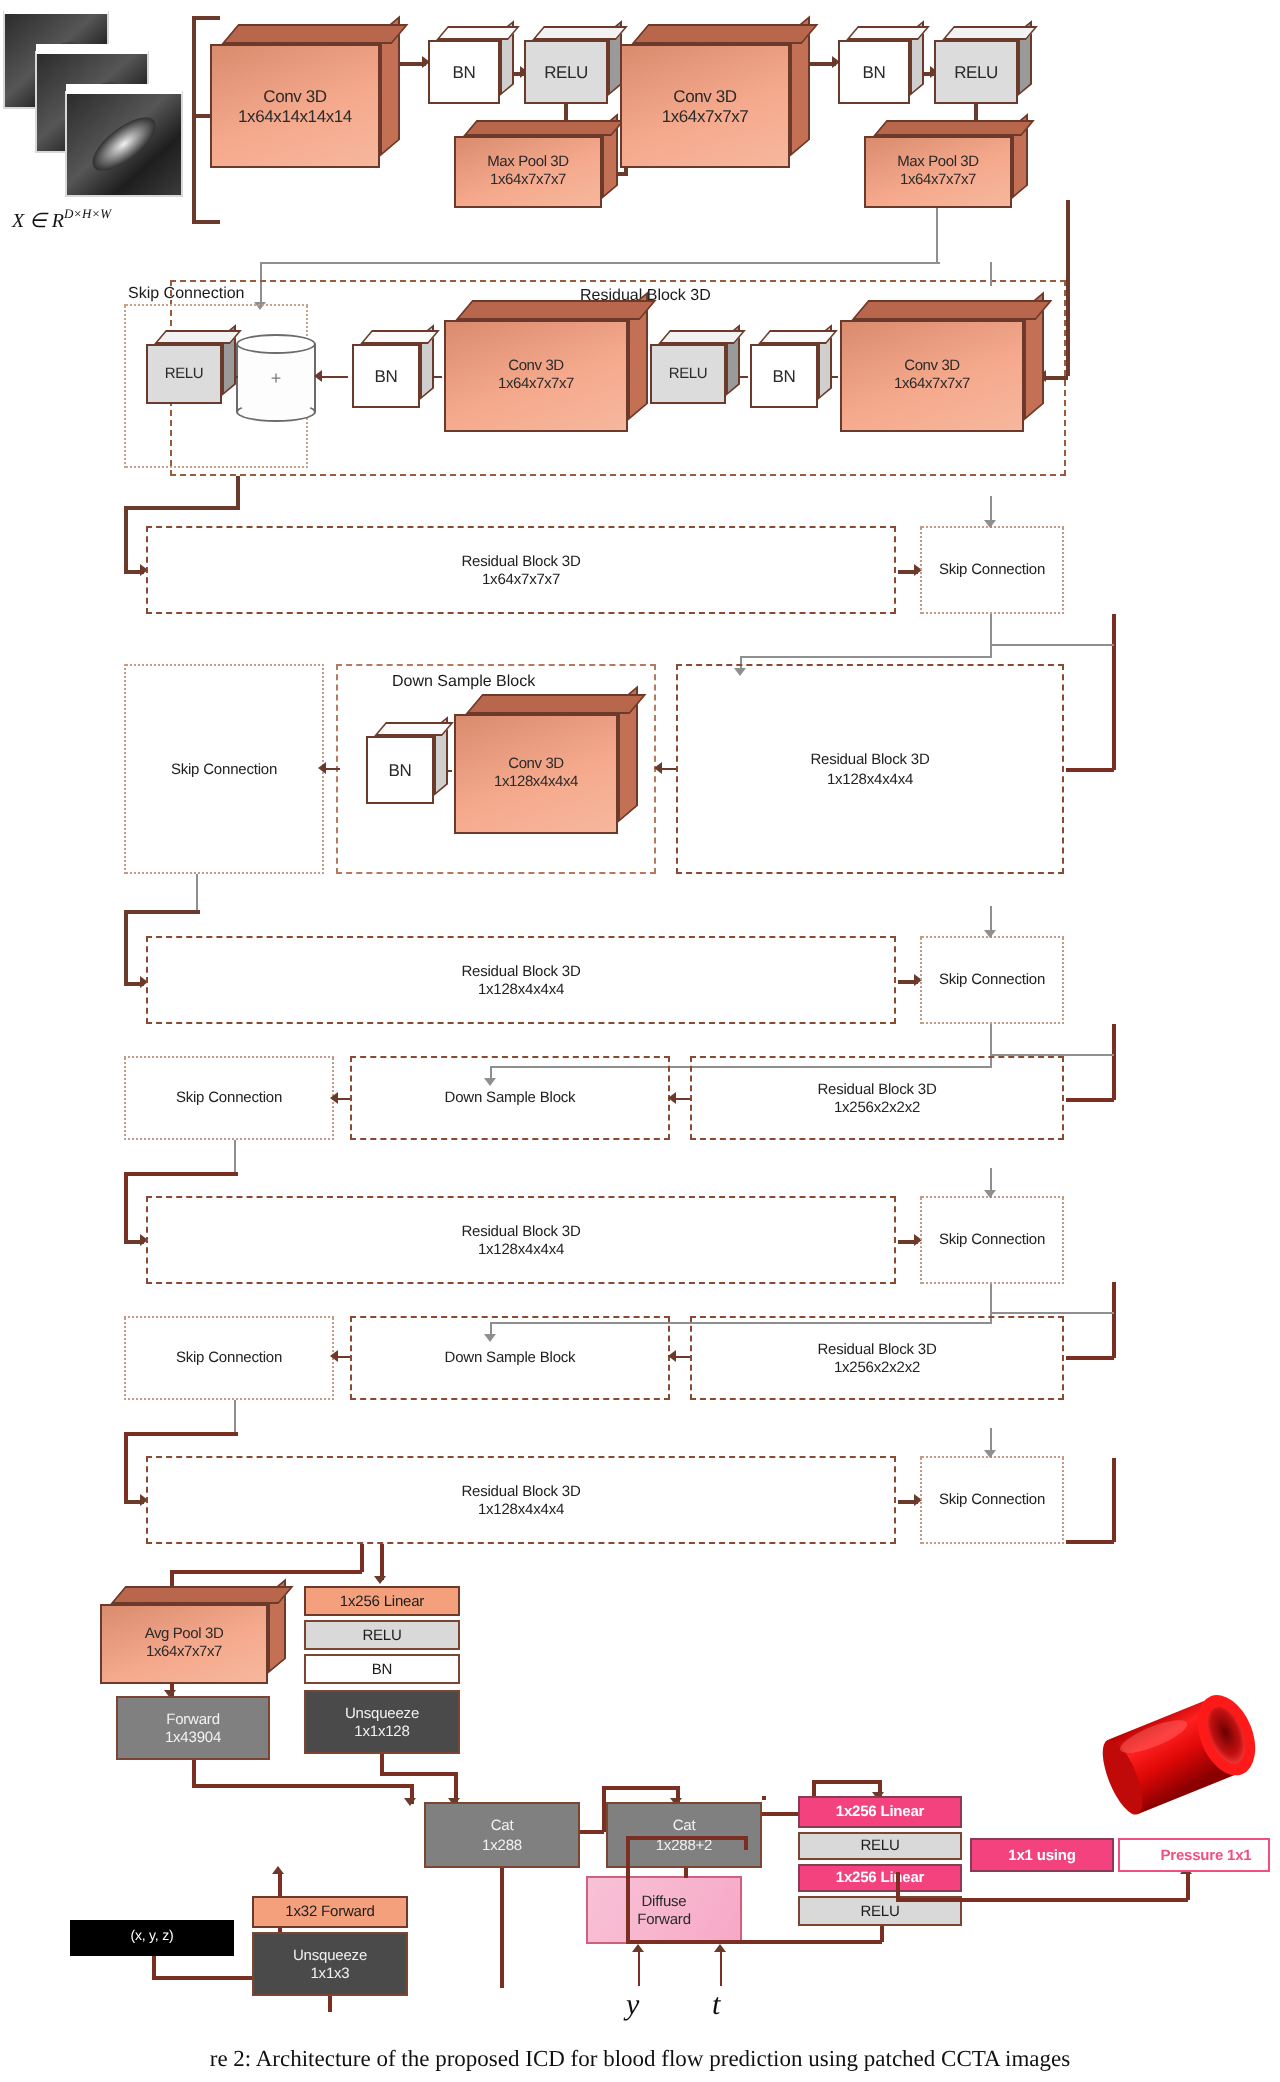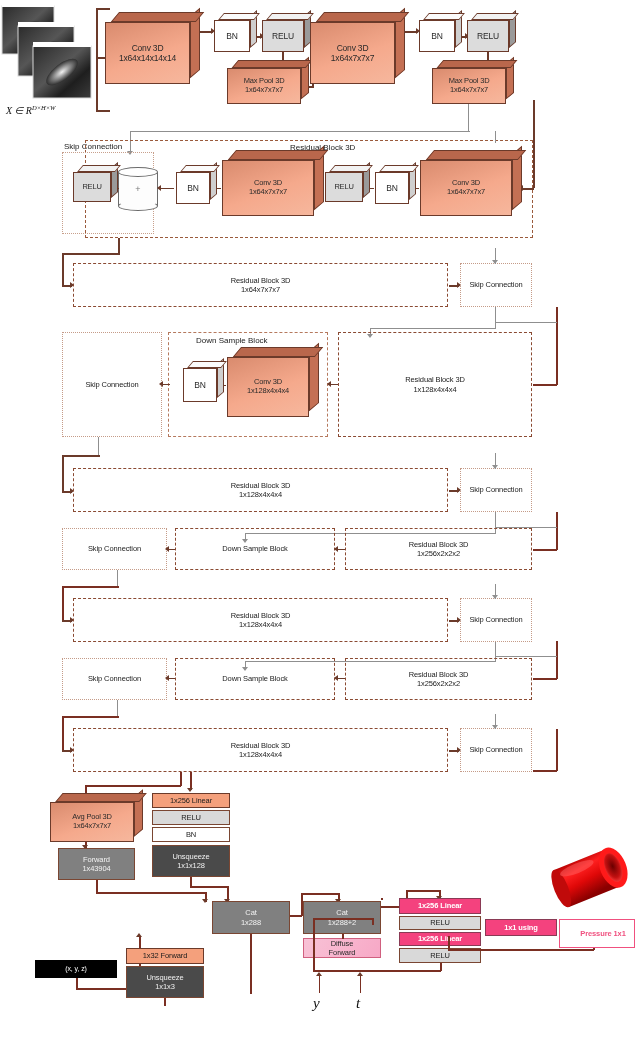--- a/index.html
+++ b/index.html
@@ -538,21 +538,21 @@
   <div class="ln red" style="left:301px; top:893px; width:1.6px; height:23px;"></div>
   <div class="ln red" style="left:301px; top:893px; width:38px; height:1.6px;"></div>
   <div class="ln red" style="left:338px; top:893px; width:1.6px; height:9px;"></div>
   <div class="arrow down" style="left:335px; top:899px;"></div>
 
   <div class="rect gray-flat" style="left:303px; top:901px; width:78px; height:33px;">
     <div>Cat</div>
     <div>1x288+2</div>
   </div>
 
-  <div class="rect pinklt-flat" style="left:303px; top:938px; width:78px; height:20px;">
+  <div class="rect pinklt-flat" style="left:293px; top:938px; width:78px; height:34px;">
     <div>Diffuse</div>
     <div>Forward</div>
   </div>
   <div class="ln red" style="left:342px; top:934px; width:1.6px; height:5px;"></div>
   <div class="ln red" style="left:319px; top:975px; width:1.4px; height:18px;"></div>
   <div class="arrow up" style="left:316px; top:972px;"></div>
   <div class="ln red" style="left:360px; top:975px; width:1.4px; height:18px;"></div>
   <div class="arrow up" style="left:357px; top:972px;"></div>
   <div class="math-lbl" style="left:313px; top:995px; font-size:15px;">y</div>
   <div class="math-lbl" style="left:356px; top:995px; font-size:15px;">t</div>
@@ -601,21 +601,21 @@
   <div class="ln red" style="left:372px; top:918px; width:1.6px; height:7px;"></div>
 
   <div class="rect pink-flat" style="left:485px; top:919px; width:72px; height:17px; font-size:7.5px;">
     <div>1x1 using</div>
   </div>
   <div class="ln red" style="left:448px; top:936px; width:1.6px; height:14px;"></div>
   <div class="ln red" style="left:448px; top:949px; width:146px; height:1.6px;"></div>
   <div class="ln red" style="left:593px; top:936px; width:1.6px; height:14px;"></div>
   <div class="arrow up" style="left:590px; top:933px;"></div>
 
-  <div class="rect hollow-pink" style="left:559px; top:919px; width:76px; height:29px; font-size:7.5px;padding-left:12px;">
+  <div class="rect hollow-pink" style="left:559px; top:919px; width:76px; height:17px; font-size:7.5px;padding-left:12px;">
     <div>Pressure 1x1</div>
   </div>
 
   <svg class="vessel" style="left:548px; top:843px;" width="90" height="72">
     <defs>
       <linearGradient id="tubeg" x1="0" y1="0" x2="0.2" y2="1">
         <stop offset="0%" stop-color="#b00000"></stop>
         <stop offset="30%" stop-color="#ff2020"></stop>
         <stop offset="60%" stop-color="#e00808"></stop>
         <stop offset="100%" stop-color="#8a0000"></stop>
@@ -628,14 +628,15 @@
     </defs>
     <g transform="rotate(-22 45 36)">
       <rect x="10" y="13" width="58" height="40" rx="3" fill="url(#tubeg)"></rect>
       <ellipse cx="68" cy="33" rx="13" ry="21" fill="#ff1a1a"></ellipse>
       <ellipse cx="68" cy="33" rx="8" ry="15" fill="url(#lumen)"></ellipse>
       <ellipse cx="12" cy="33" rx="7" ry="20" fill="#c00a0a"></ellipse>
       <ellipse cx="34" cy="20" rx="18" ry="5" fill="#ff6a6a" opacity="0.45"></ellipse>
     </g>
   </svg>
 
+  <div class="caption" style="top:1024px;">re 2: Architecture of the proposed ICD for blood flow prediction using patched CCTA images</div>
 
 </div>
 
 </body></html>

